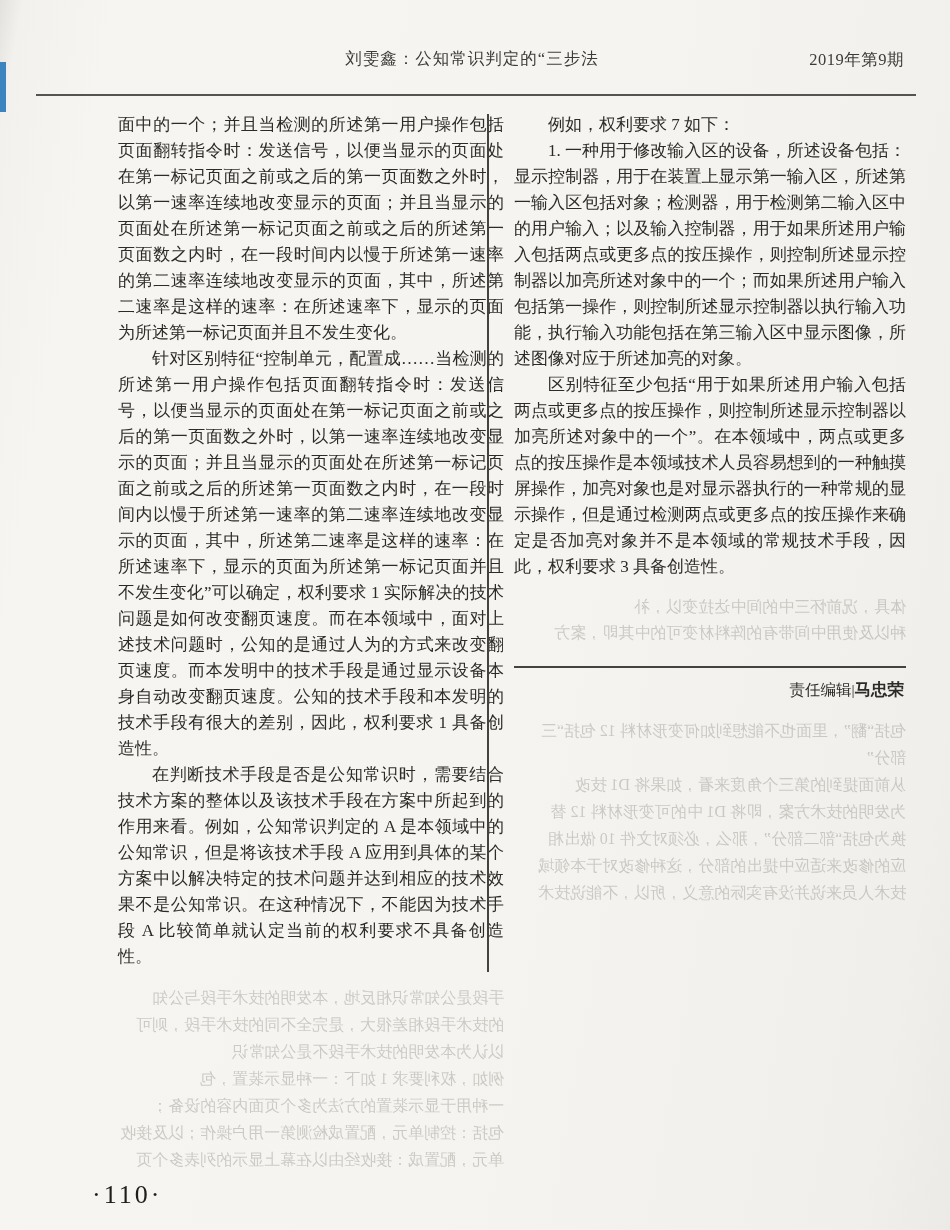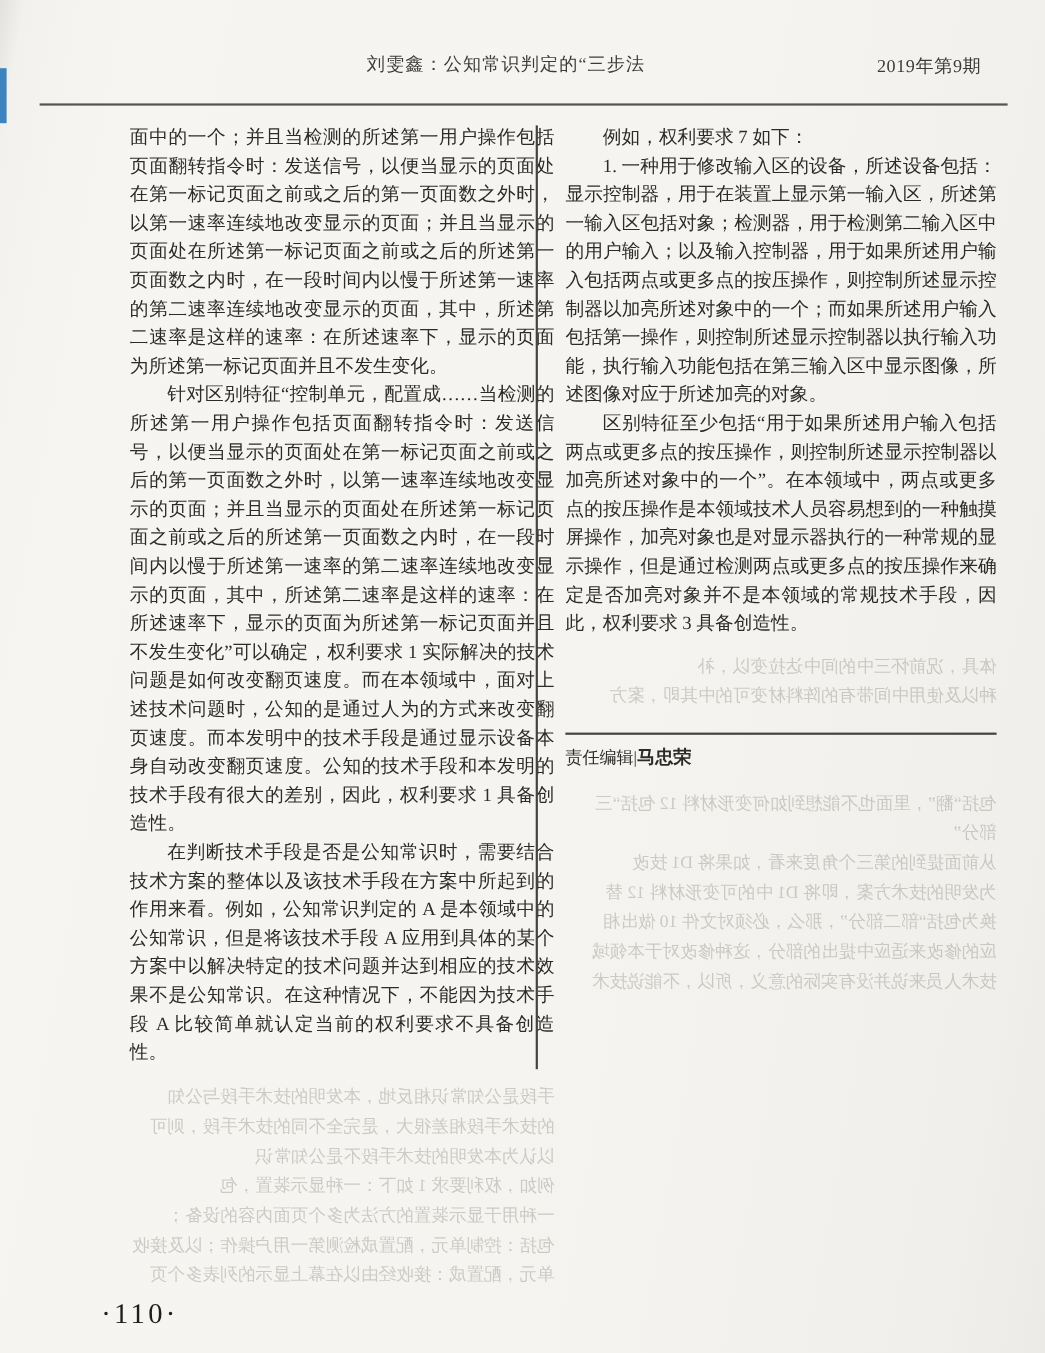--- a/index.html
+++ b/index.html
@@ -11,21 +11,21 @@
     font-family:"Liberation Serif","DejaVu Serif",serif;
     color:#2d2b28;
     overflow:hidden;
   }
   
   .edge-strip{
     position:absolute;left:0;top:62px;width:6px;height:50px;
   }
   
   .header{
-    position:absolute;top:48px;left:20px;width:880px;height:30px;
+    position:absolute;top:48px;left:32px;width:880px;height:30px;
     font-size:16.5px;color:#3d3b38;
   }
   .header-title{
     position:absolute;left:0;right:0;text-align:center;letter-spacing:1px;
   }
   .header-issue{
     position:absolute;right:8px;top:1px;letter-spacing:.5px;
   }
   .header-rule{
     position:absolute;top:94px;left:36px;width:880px;height:2px;background:#57544f;
@@ -55,21 +55,21 @@
   .end-mark{
     display:inline-block;width:13px;height:13px;border:1.4px solid #4a4845;
     border-radius:50%;vertical-align:-1px;margin-left:4px;position:relative;
   }
   .end-mark::after{
     content:"";position:absolute;left:2px;right:2px;top:5px;height:1.6px;background:#4a4845;
   }
   
   .editor-block{margin-top:20px;}
   .editor-rule{height:2px;background:#454340;margin-bottom:8px;}
-  .editor-line{font-size:15.5px;color:#2d2b28;padding-right:2px;}
+  .editor-line{text-align:right;font-size:15.5px;color:#2d2b28;padding-right:2px;}
   .editor-name{font-weight:bold;font-size:16.5px;font-family:"Liberation Sans","DejaVu Sans",sans-serif;}
   
   .bleed{margin-top:14px;}
   .bleed-line{
     transform:scaleX(-1);
     color:#7d7a74;opacity:.34;filter:blur(.4px);
     font-size:16px;line-height:27px;
     white-space:nowrap;overflow:hidden;
     text-indent:0;
   }

